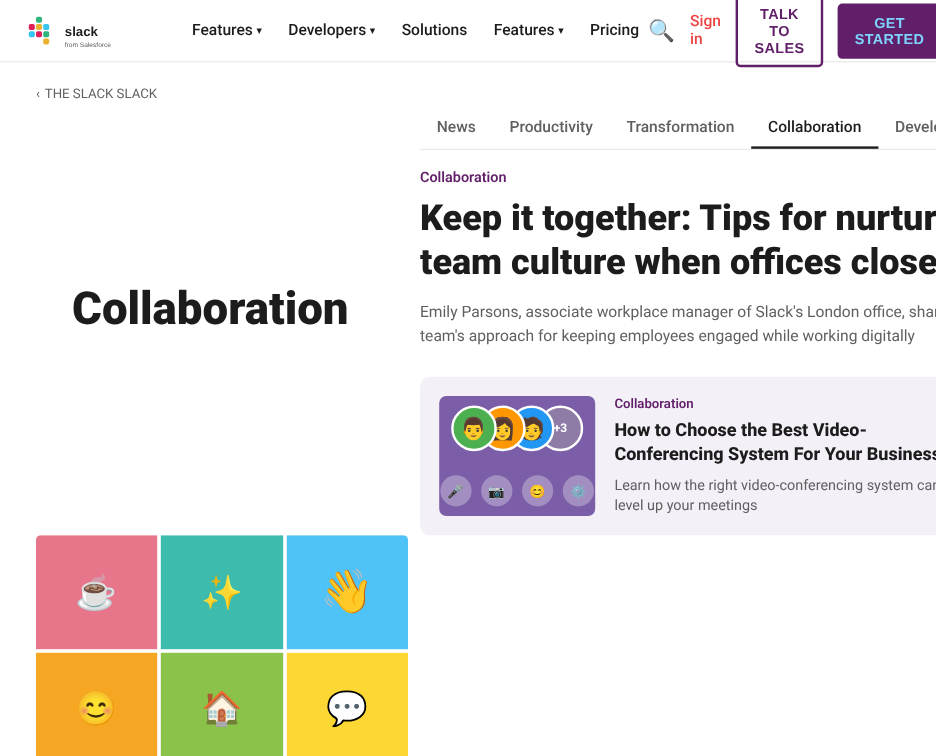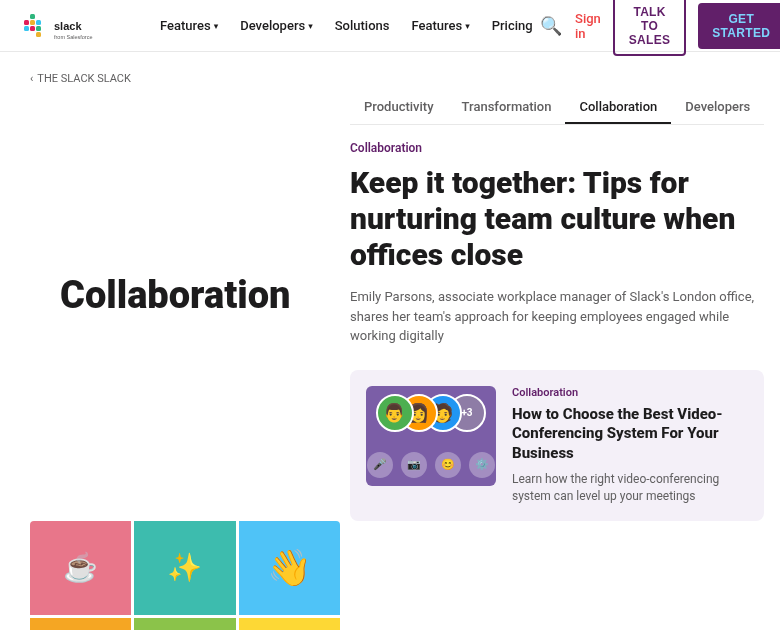--- a/index.html
+++ b/index.html
@@ -124,20 +124,21 @@
   <span style="cursor:pointer;">THE SLACK SLACK</span>
 </div>
 
 <div class="header-section">
   <div class="header-left">
     <h1 class="page-title">Collaboration</h1>
   </div>
   <div class="header-right">
 
     <div class="tabs-row">
+      <span class="tab-item">News</span>
       <span class="tab-item">Productivity</span>
       <span class="tab-item">Transformation</span>
       <span class="tab-item active">Collaboration</span>
       <span class="tab-item">Developers</span>
     </div>
 
     <div class="article-content">
       <div class="article-tag">Collaboration</div>
       <h2 class="article-title">Keep it together: Tips for nurturing team culture when offices close</h2>
       <p class="article-desc">Emily Parsons, associate workplace manager of Slack's London office, shares her team's approach for keeping employees engaged while working digitally</p>

